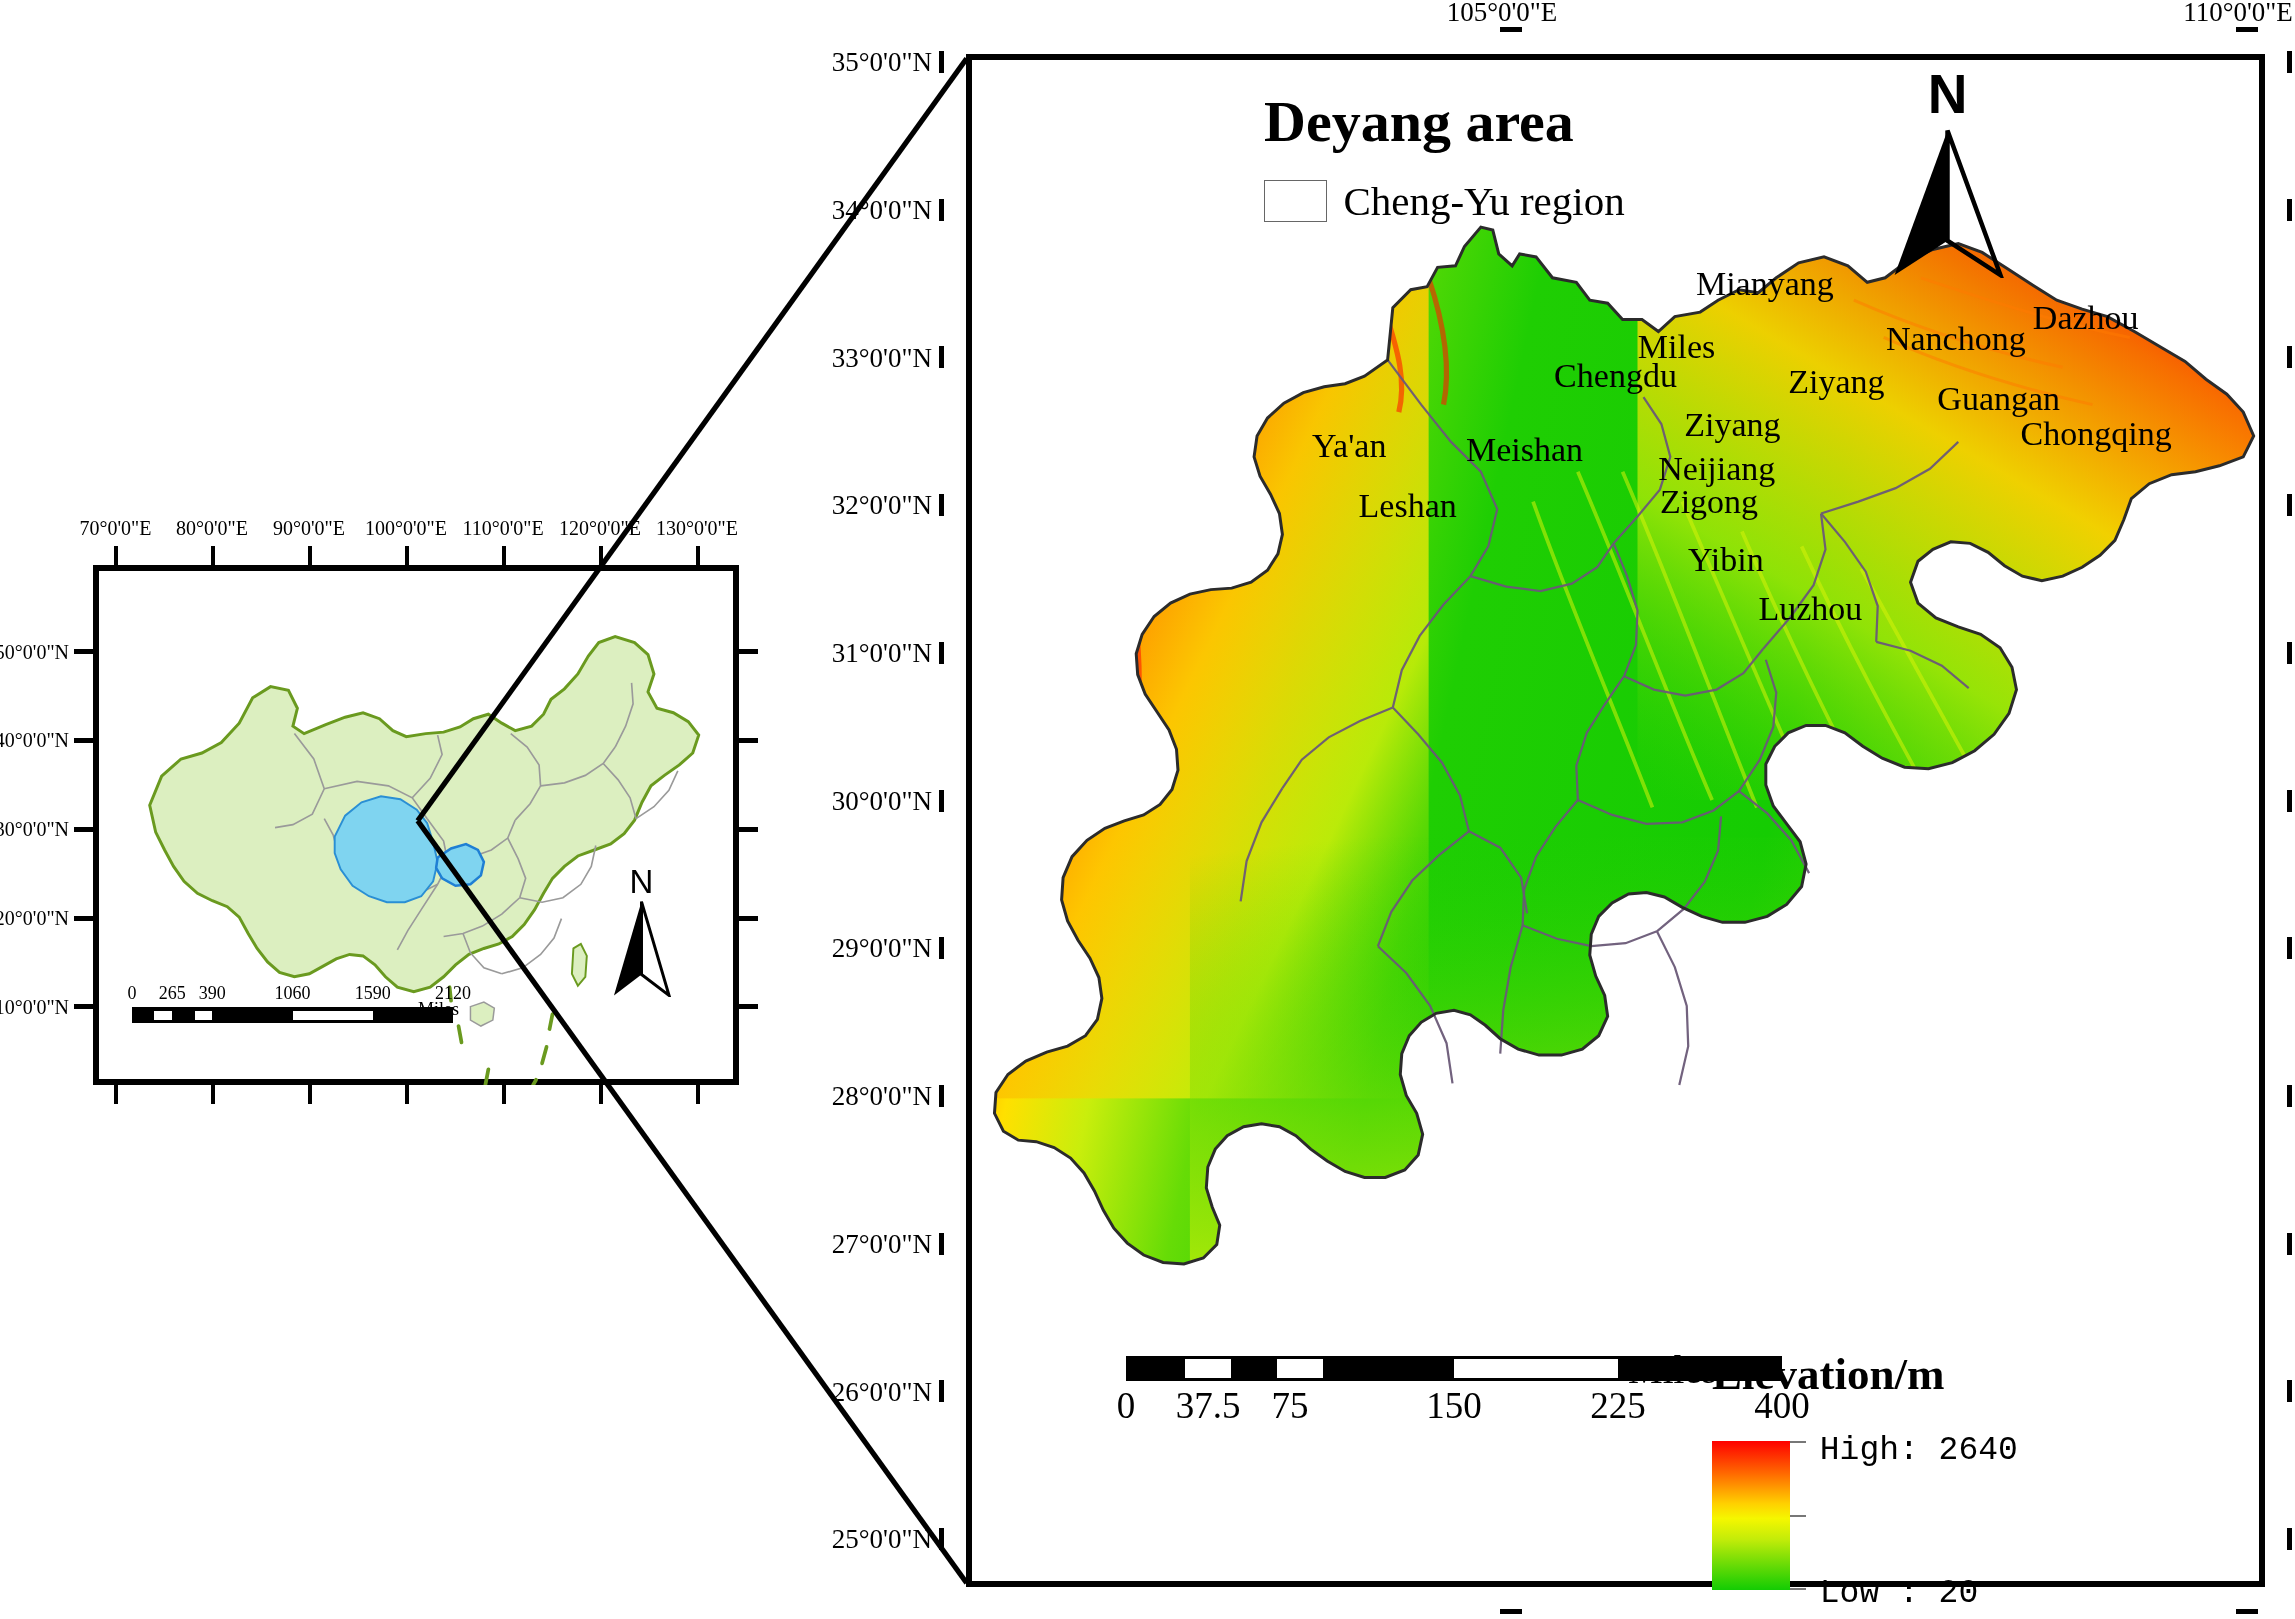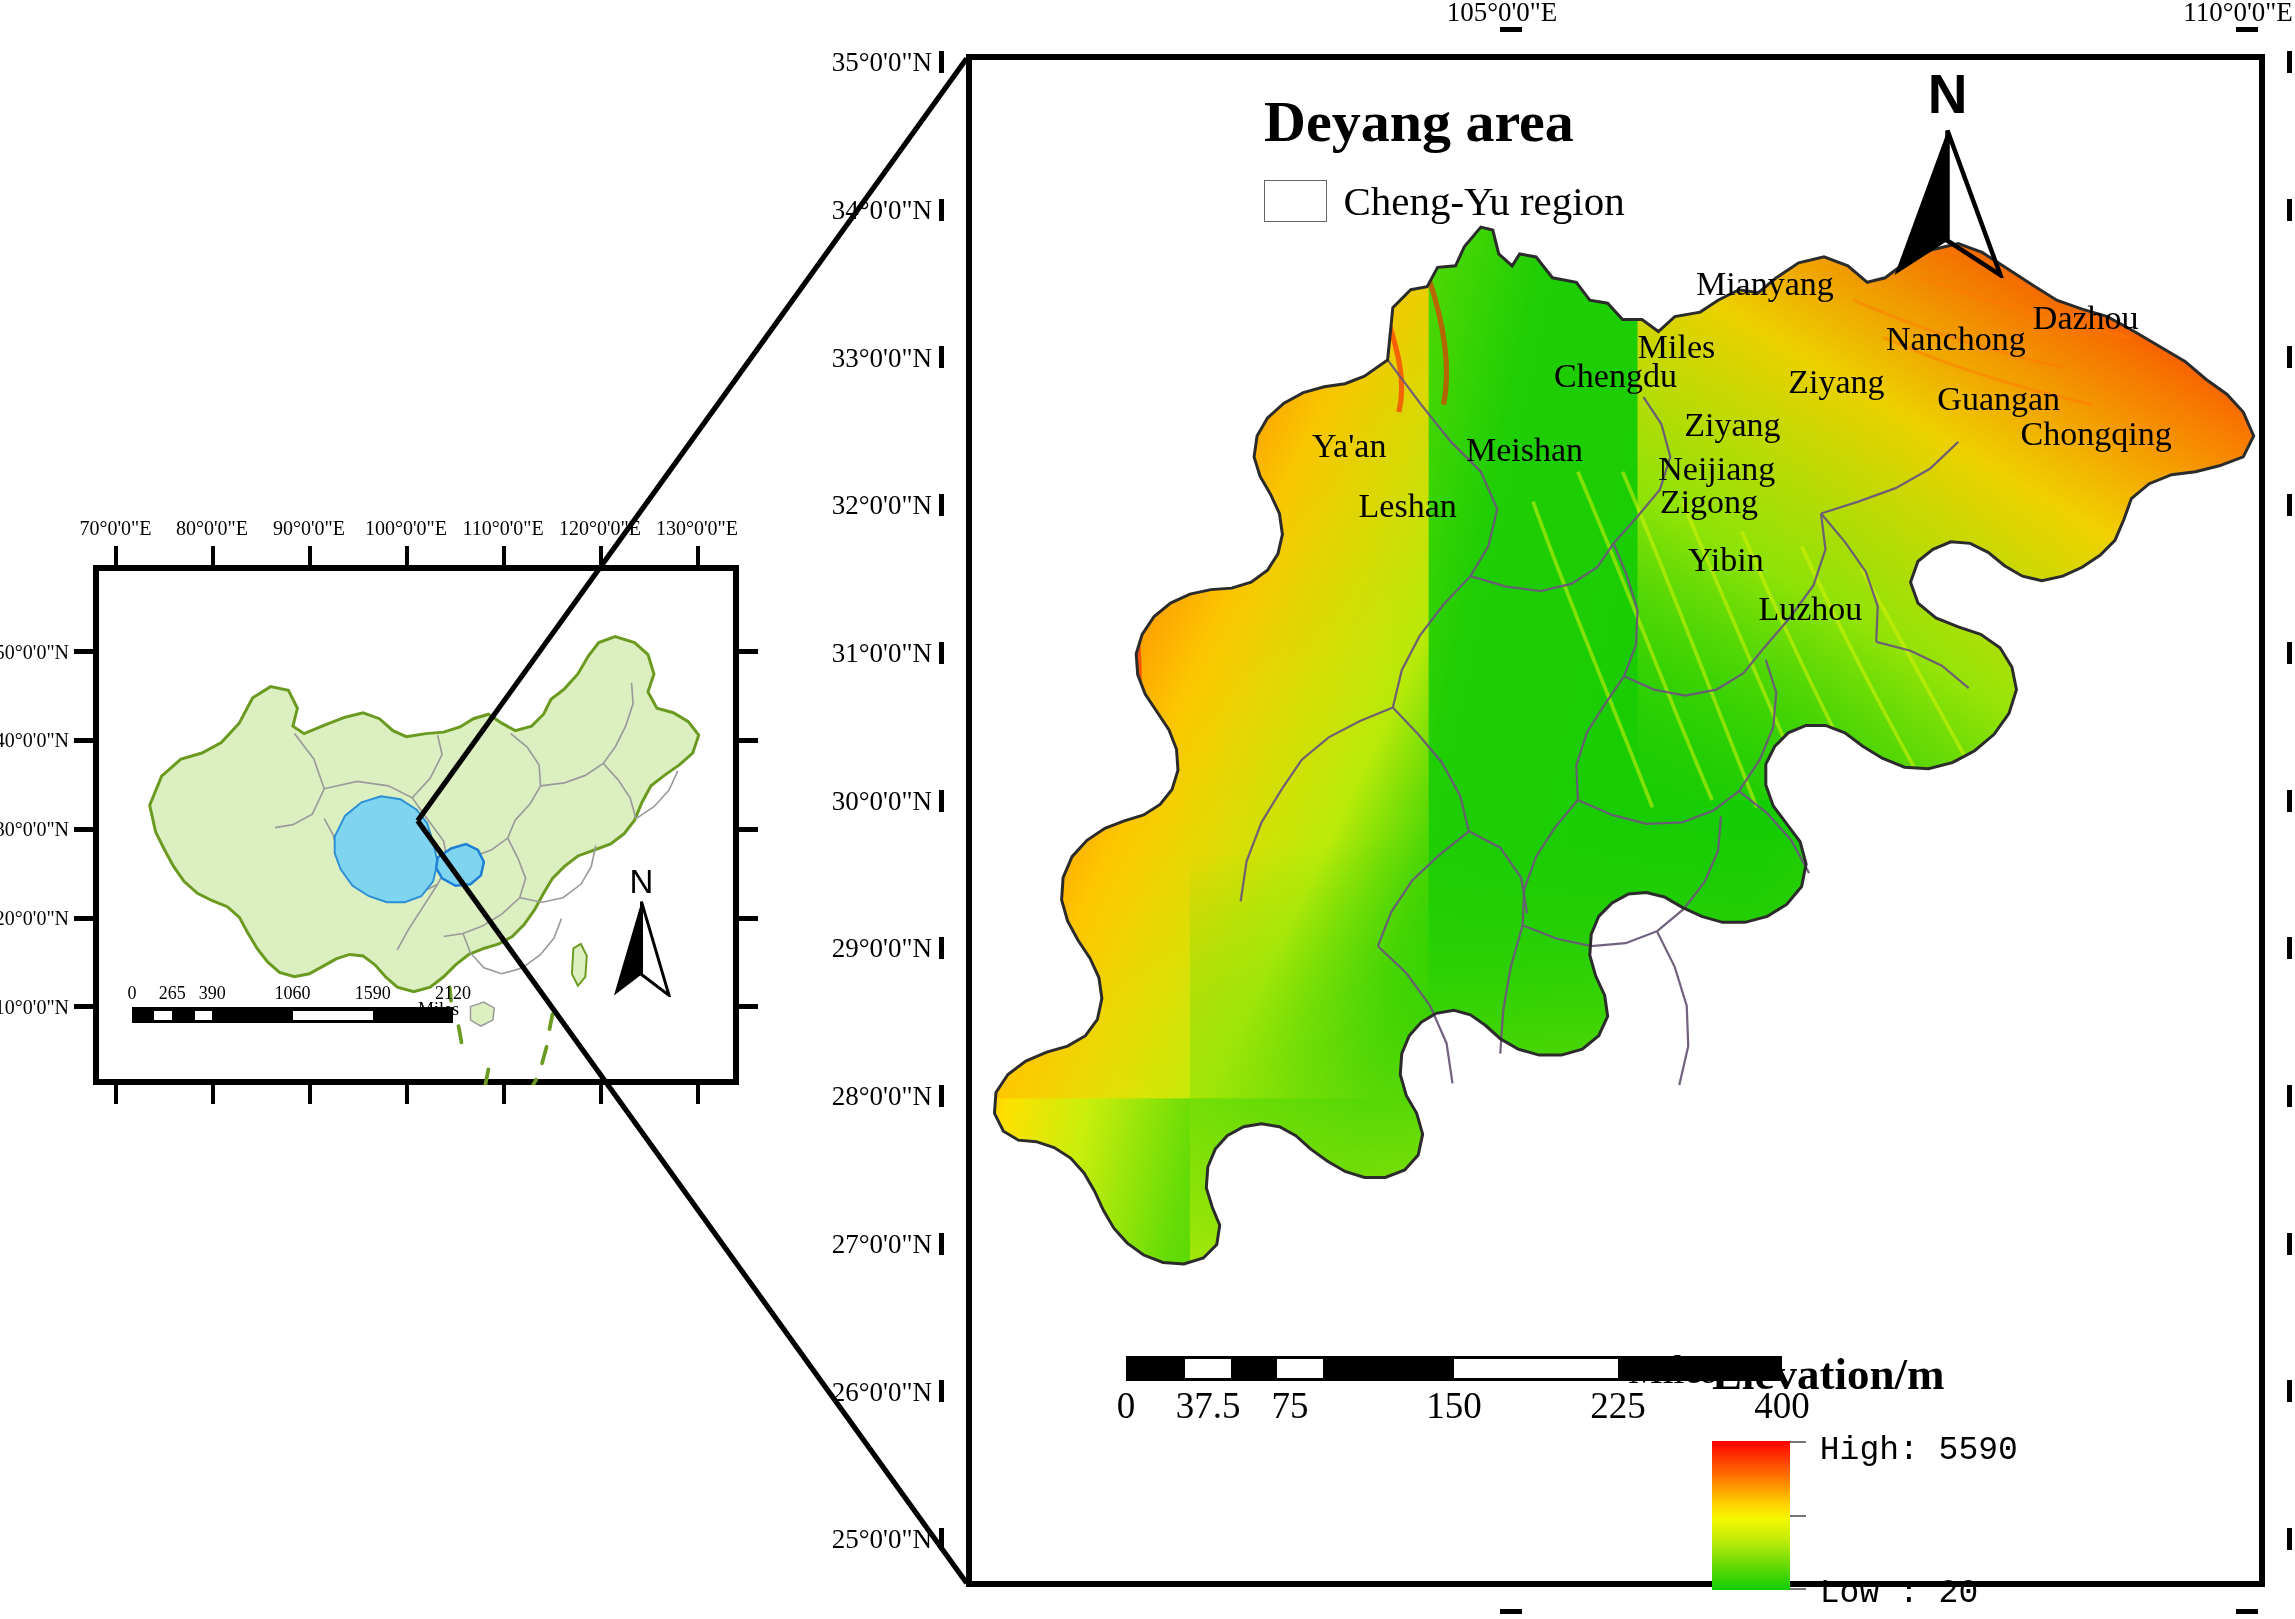--- a/index.html
+++ b/index.html
@@ -482,21 +482,21 @@
   <div id="elev-box">
     <div id="elev-title">Elevation/m</div>
     <div id="elev-ramp-row">
       <div id="elev-ramp"></div>
       <div id="elev-ticks">
         <div class="elev-t" style="top:0px;"></div>
         <div class="elev-t" style="top:74px;"></div>
         <div class="elev-t" style="top:147px;"></div>
       </div>
       <div id="elev-labels">
-        <div class="elev-lab" style="top:-9px;">High: 5590</div>
+        <div class="elev-lab" style="top:-9px;">High: 2640</div>
         <div class="elev-lab" style="top:134px;">Low :  20</div>
       </div>
     </div>
   </div>
 </div>
 
 <svg id="connectors" viewBox="0 0 3077 2171" width="2295" height="1620">
   <line x1="560" y1="1100" x2="1296" y2="78" stroke="#000" stroke-width="7"></line>
   <line x1="560" y1="1100" x2="1296" y2="2122" stroke="#000" stroke-width="7"></line>
 </svg>

